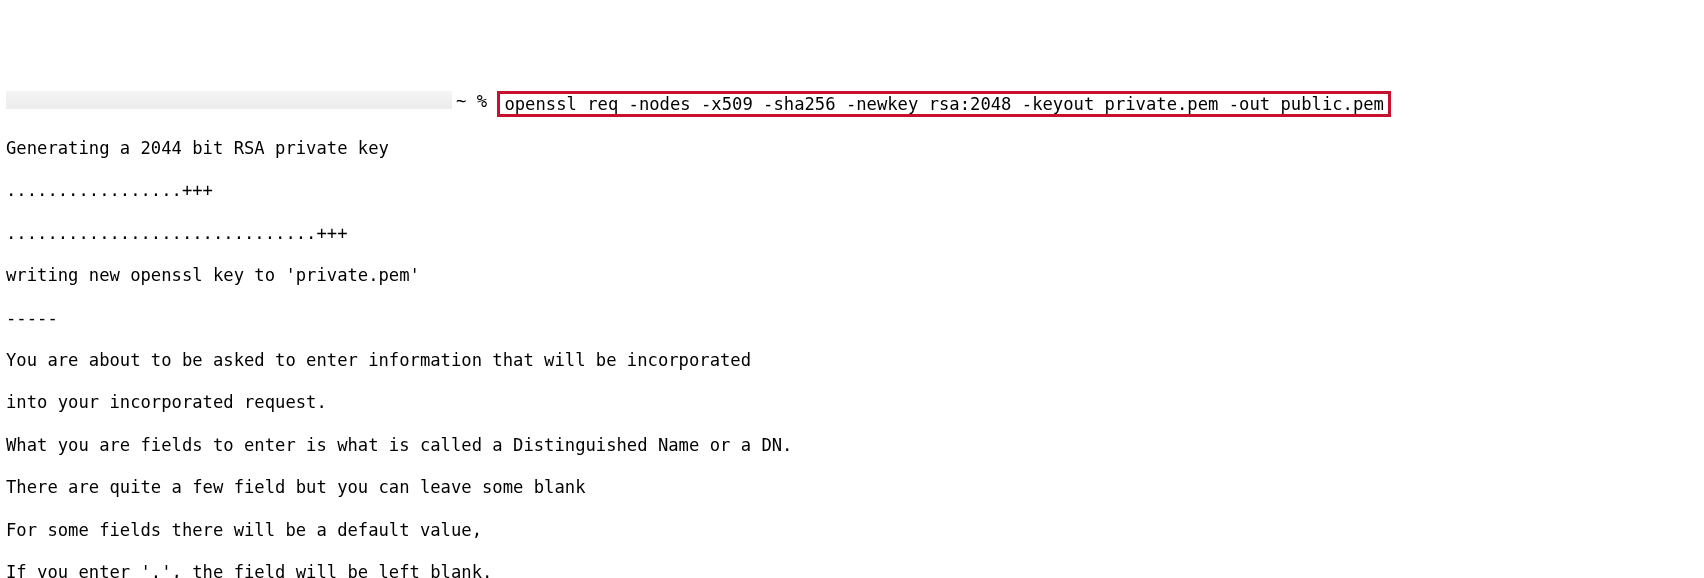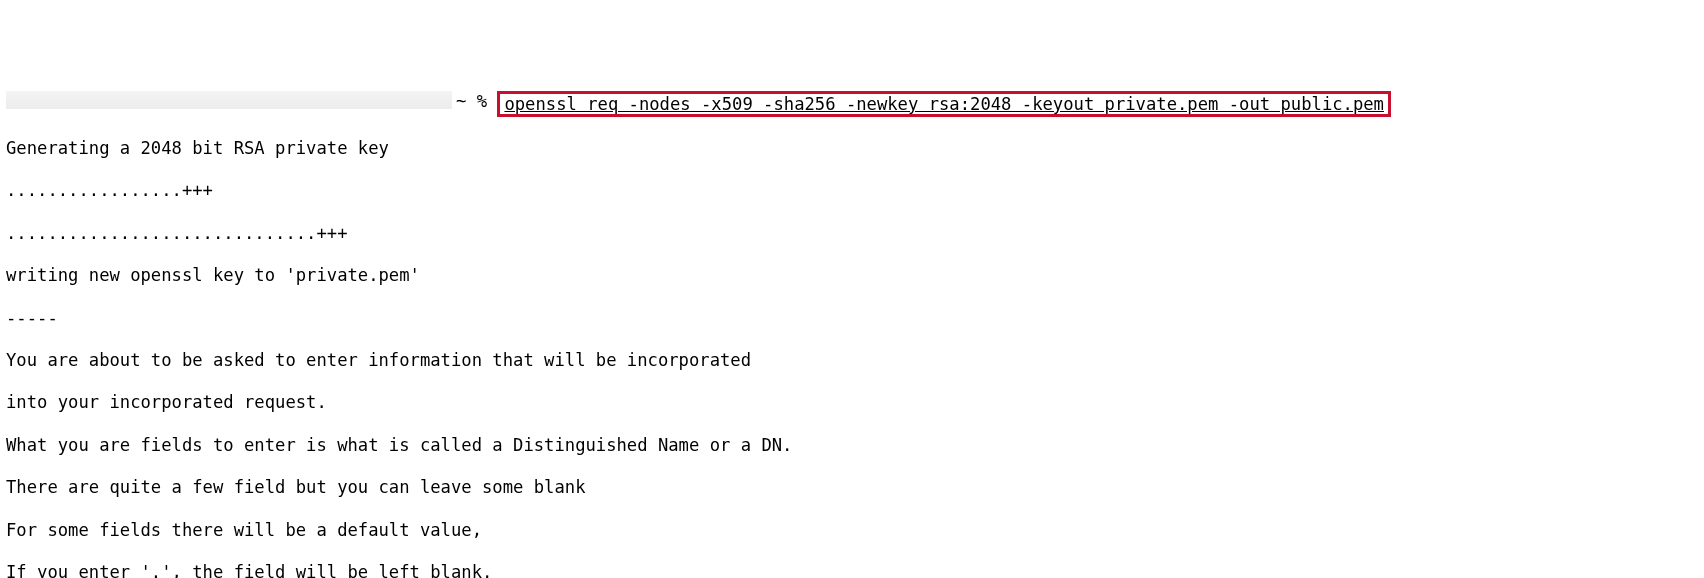--- a/index.html
+++ b/index.html
@@ -19,40 +19,40 @@
   .prompt-line{display:flex;align-items:flex-start;}
   .redact{
     display:inline-block;
     width:446px;
     height:18px;
     background:linear-gradient(#f4f4f4,#ececec);
     vertical-align:text-bottom;
     margin-right:4px;
   }
   .prompt-symbol{display:inline;}
-  .cmd{display:inline;text-decoration:underline;}
+  .cmd{display:inline;}
   .hl-box{
     border:3px solid #c8102e;
     padding:0 4px;
     display:inline-block;
     line-height:20px;
     box-sizing:border-box;
   }
 </style>
 </head>
 <body>
 
 
 
 <div class="prompt-line">
   <span class="redact"></span>
   <span class="prompt-symbol">~ % </span>
   <span class="hl-box"><span class="cmd">openssl req -nodes -x509 -sha256 -newkey rsa:2048 -keyout private.pem -out public.pem</span></span>
 </div>
-<span class="line">Generating a 2048 bit RSA private key</span>
+<span class="line">Generating a 2044 bit RSA private key</span>
 <span class="line">.................+++</span>
 <span class="line">..............................+++</span>
 <span class="line">writing new openssl key to 'private.pem'</span>
 <span class="line">-----</span>
 <span class="line">You are about to be asked to enter information that will be incorporated</span>
 <span class="line">into your incorporated request.</span>
 <span class="line">What you are fields to enter is what is called a Distinguished Name or a DN.</span>
 <span class="line">There are quite a few field but you can leave some blank</span>
 <span class="line">For some fields there will be a default value,</span>
 <span class="line">If you enter '.', the field will be left blank.</span>

